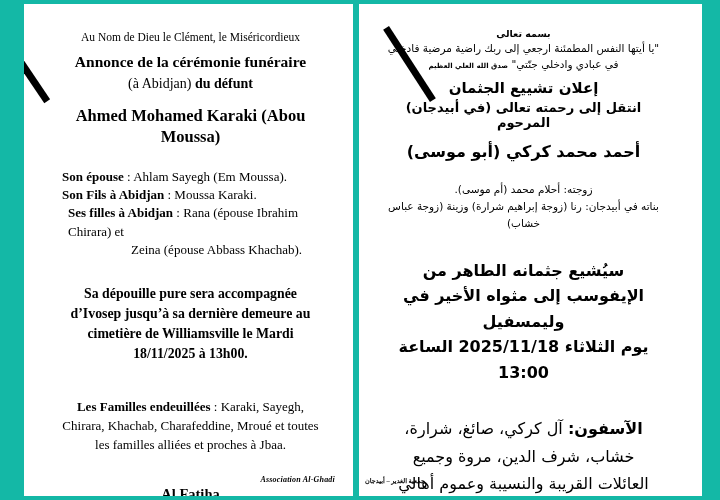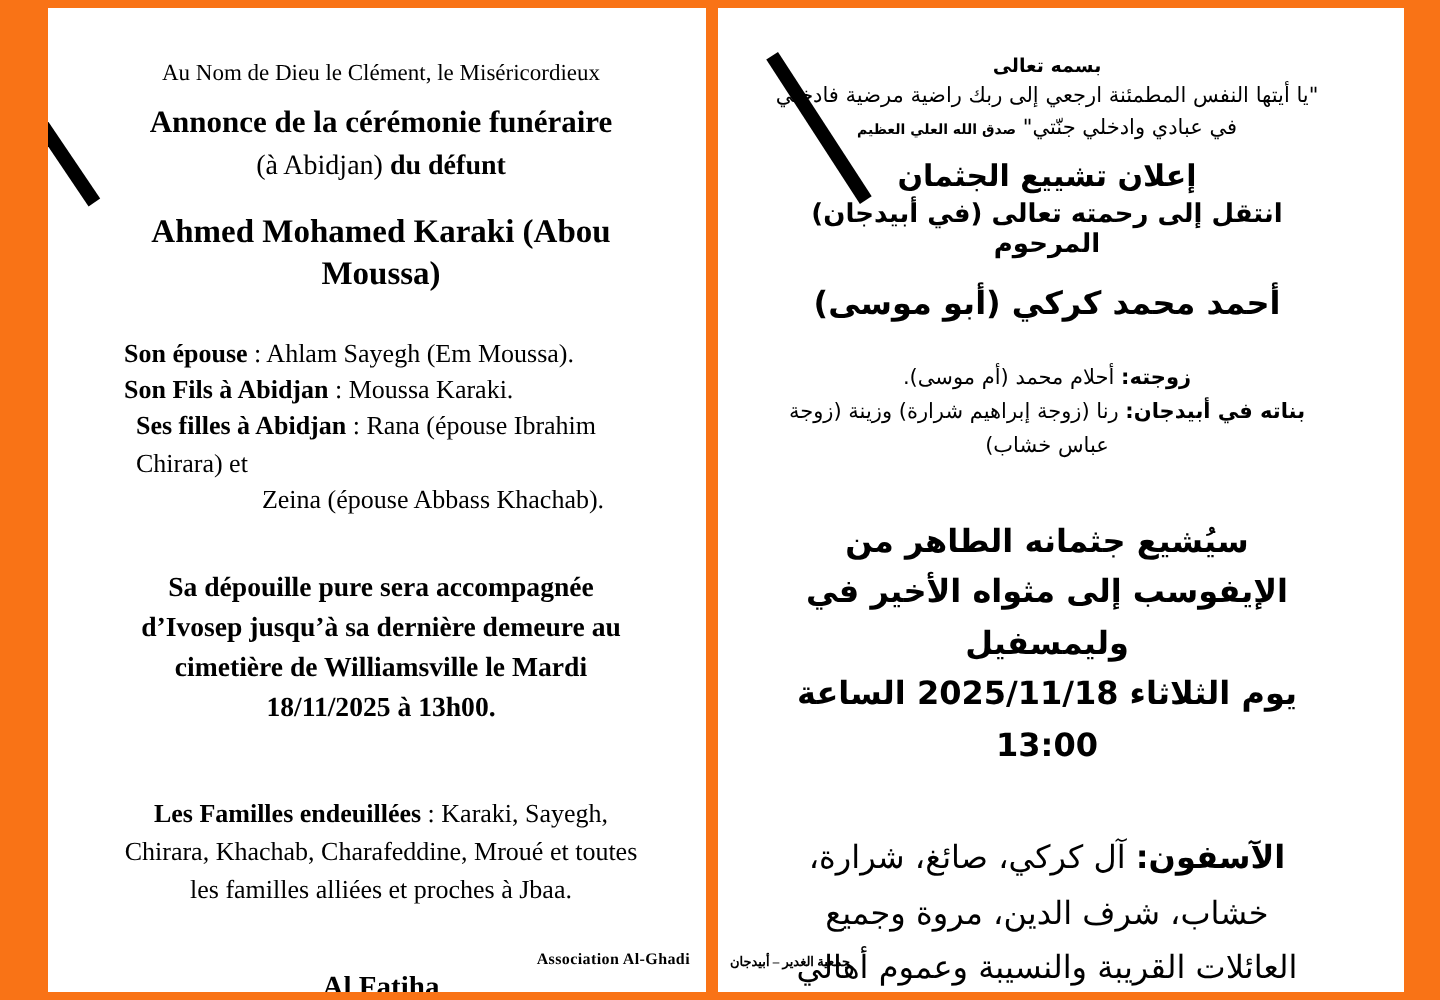--- a/index.html
+++ b/index.html
@@ -21,21 +21,21 @@
     height: 500px;
     background: #ffffff;
     display: flex;
     box-sizing: border-box;
   }
 
   
   .panel {
     position: relative;
     box-sizing: border-box;
-    background: #f97316;
+    background: #14b8a6;
     overflow: hidden;
   }
   .panel-fr {
     width: 356px;
     height: 500px;
     padding: 4px 3px 4px 24px;
   }
   .panel-ar {
     width: 364px;
     height: 500px;
@@ -134,23 +134,24 @@
     margin: 34px 2px 0 2px;
   }
   .fr-mourners .lbl { font-weight: bold; }
   .fr-fatiha {
     font-size: 14.5px;
     font-weight: bold;
     margin: 32px 0 0 0;
   }
   .fr-assoc {
     position: absolute;
-    right: 8px;
+    right: 18px;
     bottom: 12px;
     font-size: 8px;
+    font-style: italic;
     font-weight: bold;
     letter-spacing: 0.2px;
     white-space: nowrap;
   }
 
   
   .ar-body {
     position: relative;
     z-index: 2;
     direction: rtl;
@@ -188,21 +189,21 @@
     font-weight: bold;
     margin: 0 0 20px 0;
   }
   .ar-family {
     direction: rtl;
     text-align: center;
     font-size: 10.5px;
     line-height: 1.62;
     margin: 0 0 2px 0;
   }
-  .ar-family .lbl { font-weight: bold; }
+  .ar-family .lbl { font-weight: normal; }
   .ar-burial {
     font-size: 16px;
     font-weight: bold;
     line-height: 1.6;
     margin: 26px 2px 0 2px;
   }
   .ar-mourners {
     font-size: 16px;
     line-height: 1.7;
     margin: 30px 10px 0 10px;

